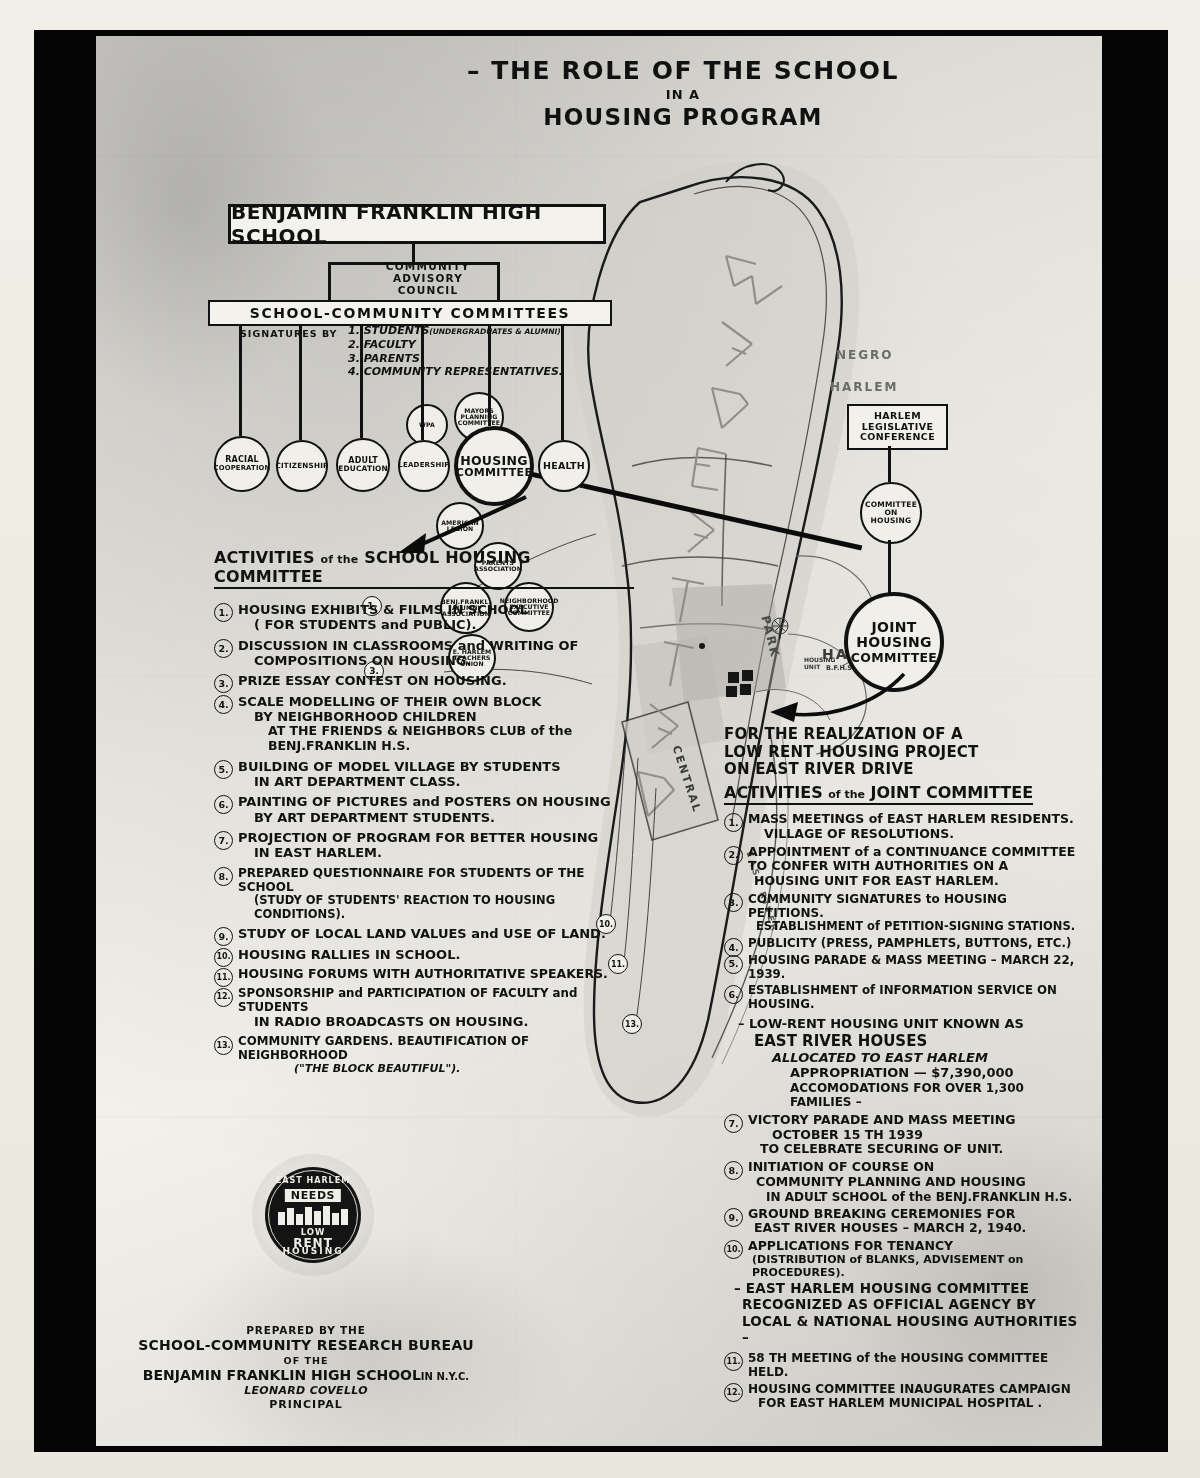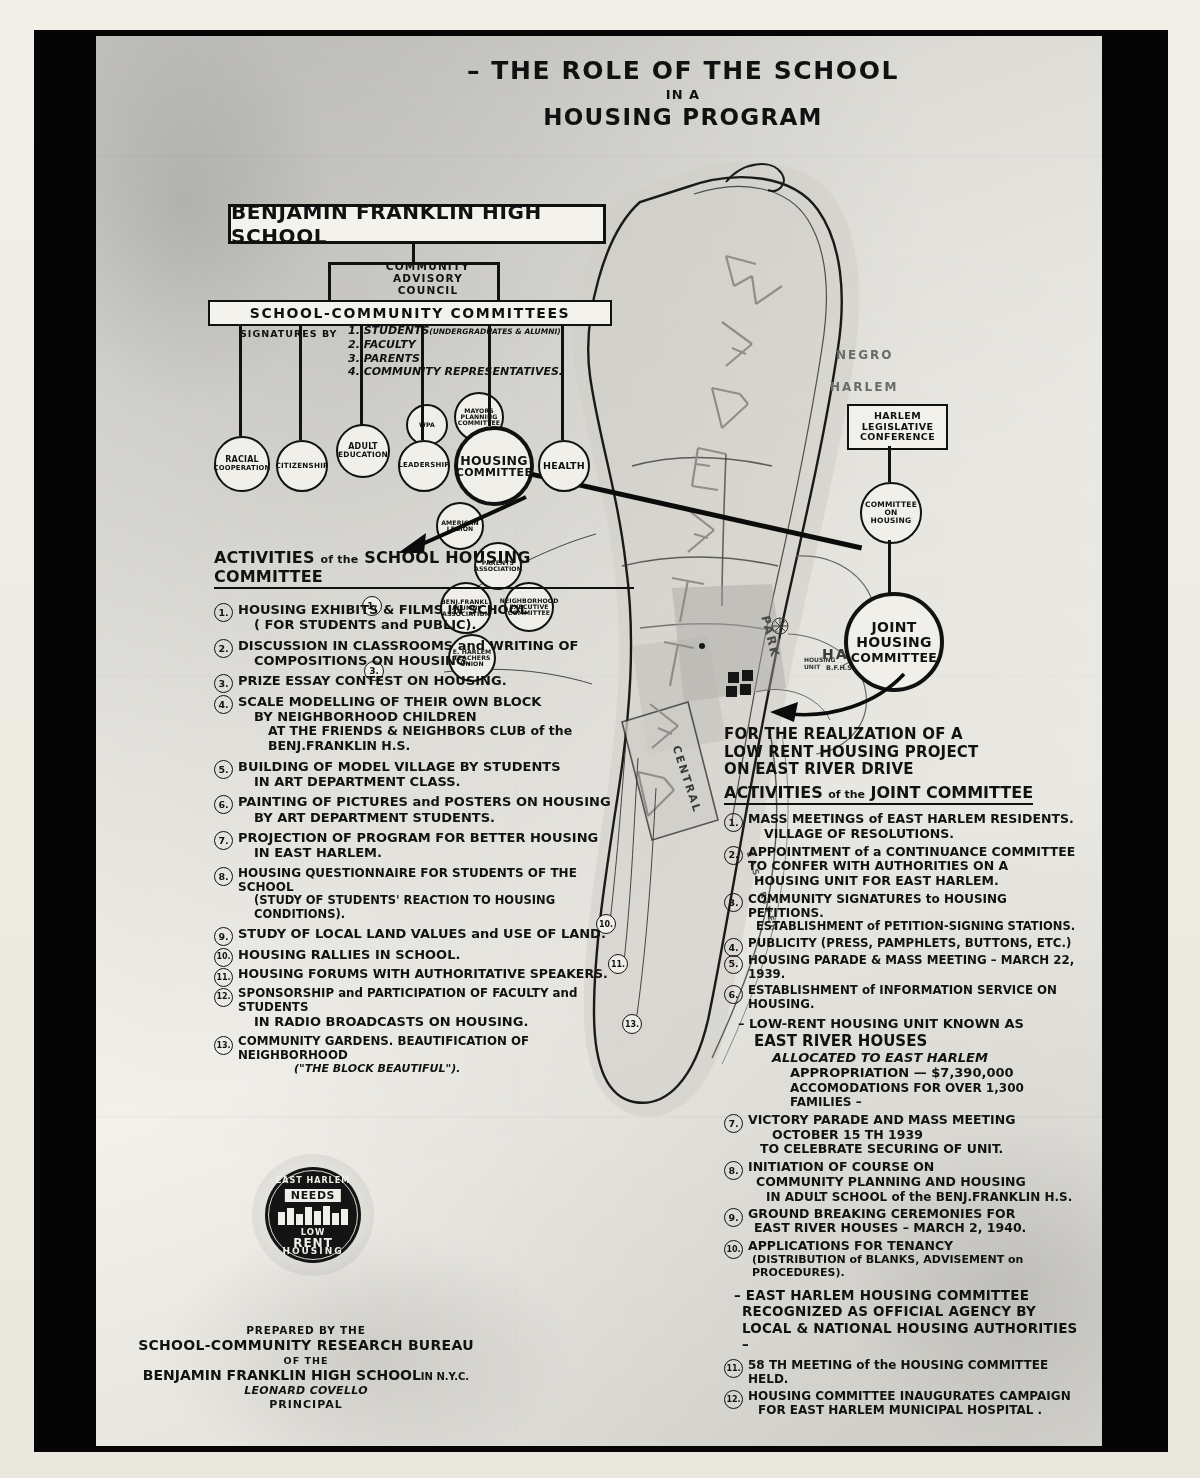--- a/index.html
+++ b/index.html
@@ -52,21 +52,21 @@
   #repl{position:absolute;left:252px;top:288px;line-height:1.25;}
   #repl div{font-size:11px;font-weight:bold;font-style:italic;}
   #repl .sm{font-size:7.5px;}
 
   .circ{position:absolute;border:2px solid #111;border-radius:50%;background:#f1efe9;
         display:flex;align-items:center;justify-content:center;text-align:center;line-height:1.05;}
   .circ span{font-size:8px;font-weight:bold;letter-spacing:.2px;display:block;}
 
   #c-racial{left:118px;top:400px;width:52px;height:52px;}
   #c-citizen{left:180px;top:404px;width:48px;height:48px;}
-  #c-adult{left:240px;top:388px;width:50px;height:50px;}
+  #c-adult{left:240px;top:402px;width:50px;height:50px;justify-content:flex-end;}
   #c-leader{left:302px;top:404px;width:48px;height:48px;}
   #c-housing{left:358px;top:390px;width:72px;height:72px;border-width:4px;}
   #c-housing span{font-size:12.5px;letter-spacing:.3px;}
   #c-health{left:442px;top:404px;width:48px;height:48px;}
 
   
   .ln{position:absolute;background:#111;}
 
   
   #hlc{position:absolute;left:751px;top:368px;width:97px;height:42px;border:2.5px solid #111;
@@ -114,21 +114,21 @@
   #jointBlock .head{font-size:16px;font-weight:bold;border-bottom:2.5px solid #111;
       display:inline-block;padding-bottom:1px;margin-top:4px;}
   #jointBlock .head .sm{font-size:11px;}
   #jointBlock .item{margin-top:3px;}
   #jointBlock .item .t{font-size:12.5px;}
   #jointBlock .item .t2{font-size:12.5px;}
   .callout{font-size:13px;font-weight:bold;line-height:1.2;padding-left:14px;margin-top:4px;}
   .callout .ind1{padding-left:16px;}
   .callout .ind2{padding-left:34px;font-style:italic;}
   .callout .ind3{padding-left:52px;}
-  .callout2{font-size:13.5px;font-weight:bold;line-height:1.22;padding-left:10px;margin-top:7px;letter-spacing:.2px;}
+  .callout2{font-size:13.5px;font-weight:bold;line-height:1.22;padding-left:10px;margin-top:0;letter-spacing:.2px;}
 
   
   #seal{position:absolute;left:156px;top:1118px;width:122px;height:122px;border-radius:50%;
         background:radial-gradient(circle at 50% 50%, rgba(255,255,255,0.35), rgba(0,0,0,0.06) 70%, rgba(0,0,0,0.12) 100%);
         display:flex;align-items:center;justify-content:center;}
   #sealInner{position:relative;width:96px;height:96px;border-radius:50%;background:#141414;
              display:flex;align-items:center;justify-content:center;}
   #sealInner .ring{position:absolute;left:3px;top:3px;right:3px;bottom:3px;border:1.5px solid #d9d7d0;border-radius:50%;}
   #sealTop{position:absolute;top:9px;width:100%;text-align:center;color:#f0eee8;font-size:8px;font-weight:bold;letter-spacing:1px;}
   #sealNeeds{position:absolute;top:22px;left:50%;transform:translateX(-50%);
@@ -503,21 +503,21 @@
             <b>7.</b>
           </div>
         <div class="t">PROJECTION OF PROGRAM FOR BETTER HOUSING</div>
         <div class="t2">IN EAST HARLEM.</div>
         </div>
 
       <div class="item">
           <div class="n">
             <b>8.</b>
           </div>
-        <div class="t" style="font-size:12px">HOUSING QUESTIONNAIRE FOR STUDENTS OF THE SCHOOL</div>
+        <div class="t" style="font-size:12px">PREPARED QUESTIONNAIRE FOR STUDENTS OF THE SCHOOL</div>
         <div class="t2" style="font-size:11.5px">(STUDY OF STUDENTS' REACTION TO HOUSING CONDITIONS).</div>
         </div>
 
       <div class="item">
           <div class="n">
             <b>9.</b>
           </div>
         <div class="t">STUDY OF LOCAL LAND VALUES and USE OF LAND.</div>
         </div>
 

